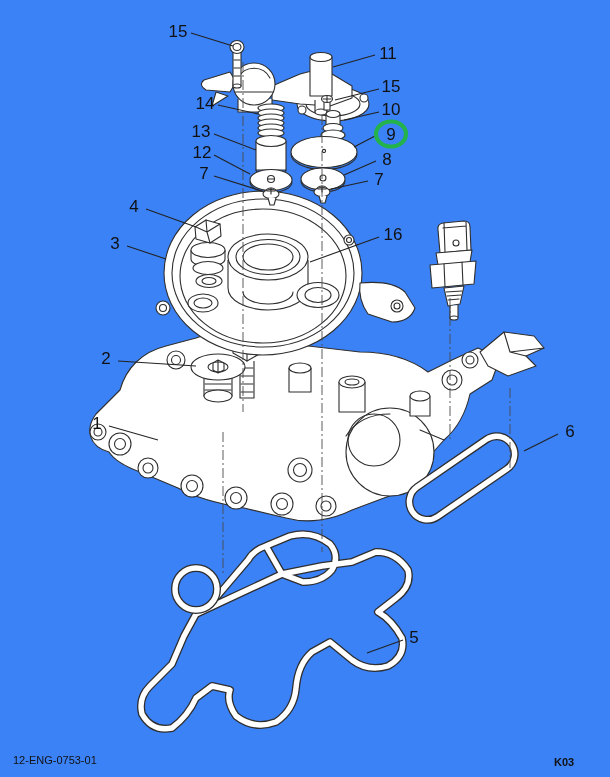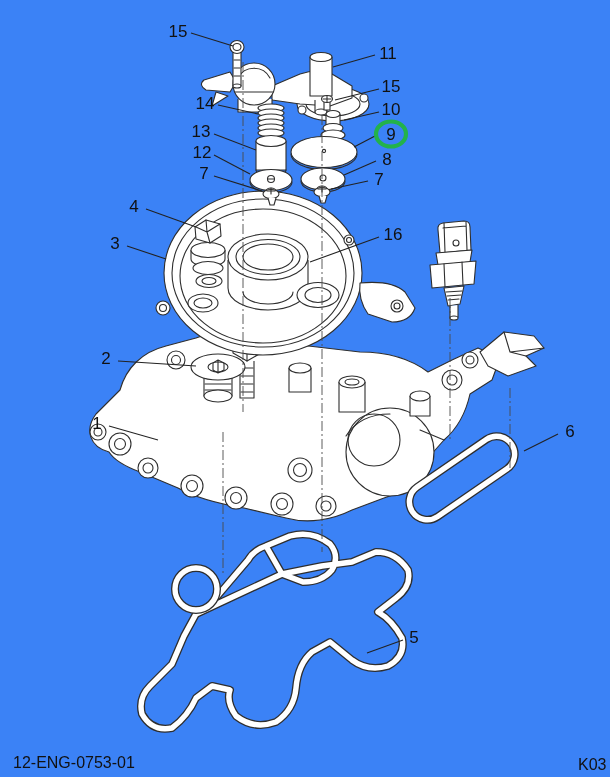--- a/index.html
+++ b/index.html
@@ -6,23 +6,23 @@
   .stage{position:relative;width:610px;height:777px;background:#3b82f6;overflow:hidden;
          font-family:"Liberation Sans",sans-serif;}
   svg{position:absolute;left:0;top:0;}
   .ln{fill:none;stroke:#2e2e2e;stroke-width:1.1;stroke-linejoin:round;stroke-linecap:round;}
   .fw{fill:#ffffff;stroke:#2e2e2e;stroke-width:1.1;stroke-linejoin:round;}
   .cl{fill:none;stroke:#4a4a4a;stroke-width:0.9;stroke-dasharray:10 3 2 3;}
   .band{fill:none;stroke:#2e2e2e;stroke-width:8;stroke-linejoin:round;}
   .bandin{fill:none;stroke:#ffffff;stroke-width:5.4;stroke-linejoin:round;}
   .leader{fill:none;stroke:#222;stroke-width:1.1;}
   .callout{font-size:17px;fill:#111;text-anchor:middle;}
-  .corner{position:absolute;font-size:16px;color:#111;}
+  .corner{position:absolute;font-size:11px;color:#111;}
   .fig-code{left:13px;top:754px;}
-  .page-code{left:578px;top:756px;}
+  .page-code{left:554px;top:756px;font-weight:bold;}
 </style>
 </head>
 <body>
 
 <div class="stage">
 <svg width="610" height="777" viewBox="0 0 610 777">
 
   <g>
     <path class="fw" d="M109 452 C90 447 84 430 96 414 L120 390 C126 368 142 352 166 346 L196 338
       C216 330 238 330 252 336 L300 345 L360 352 C392 352 412 360 428 372 L452 360 L478 348

